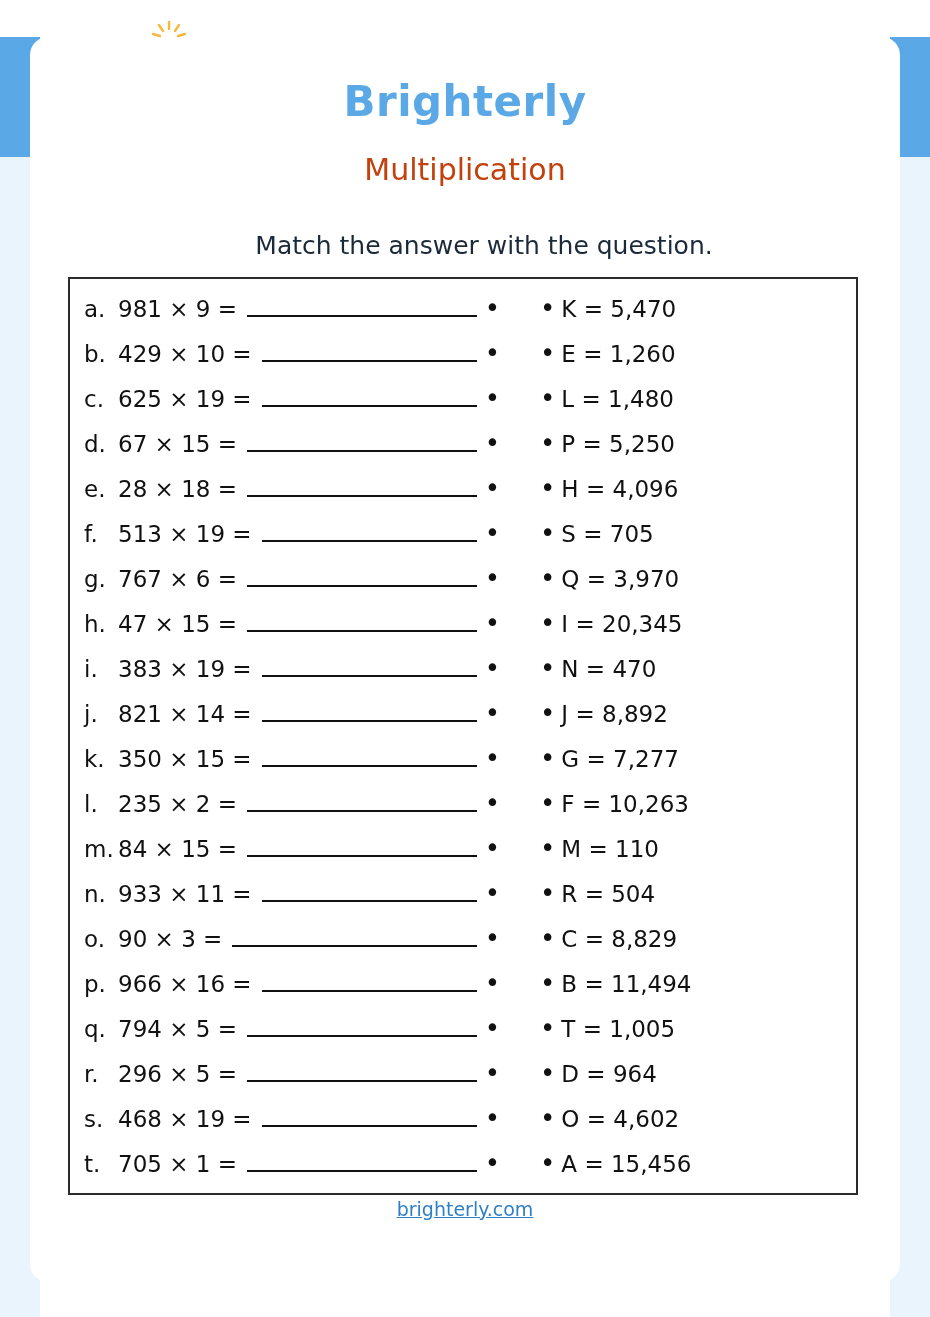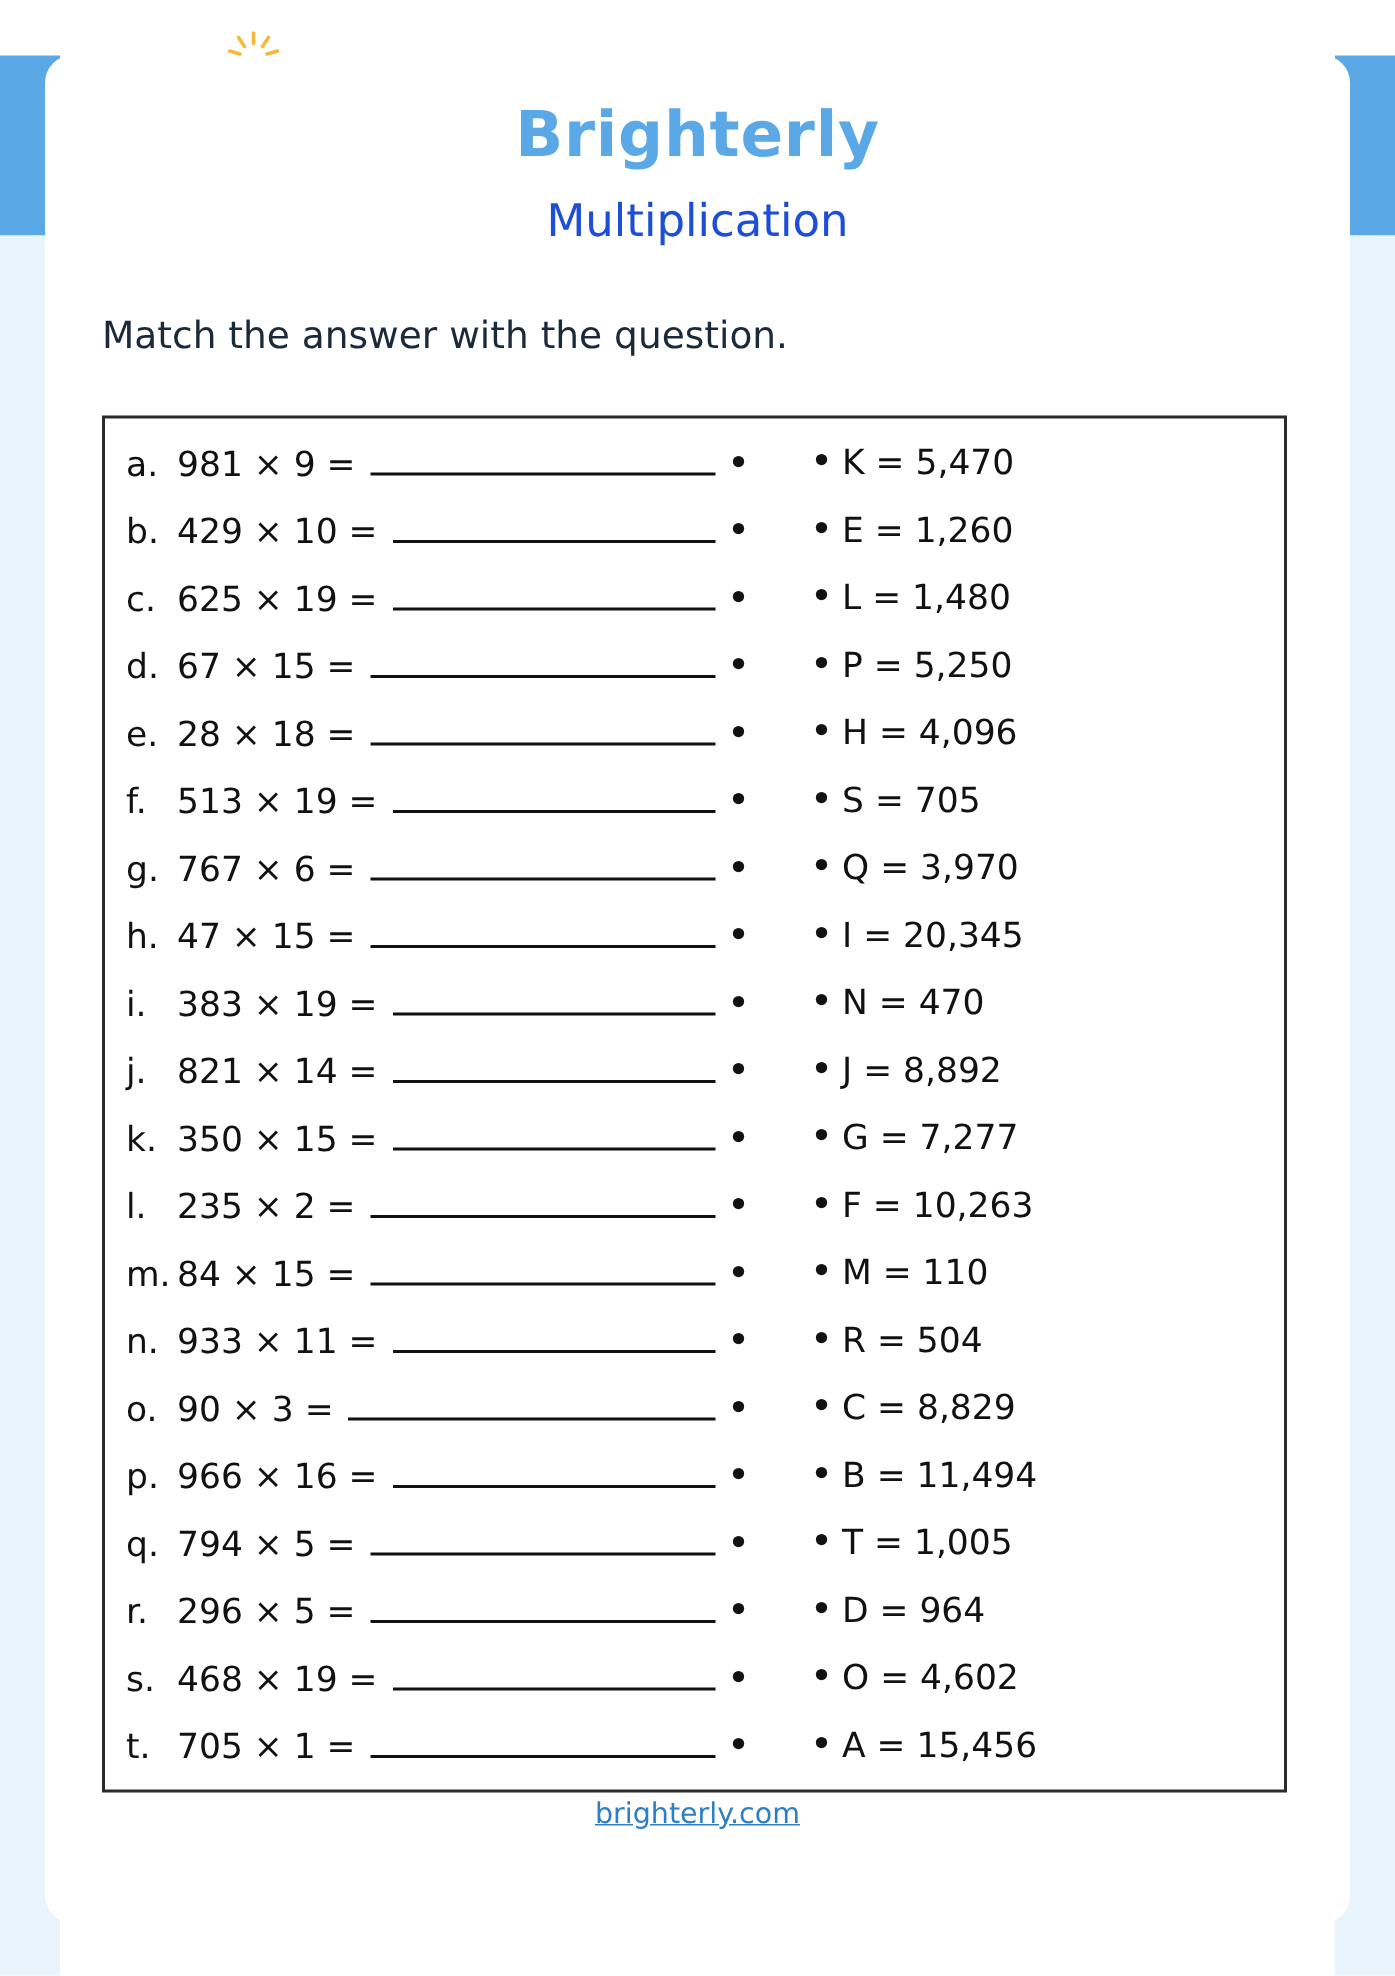--- a/index.html
+++ b/index.html
@@ -60,40 +60,42 @@
     font-family: "DejaVu Sans", sans-serif;
     font-size: 42px;
     font-weight: bold;
     color: #5aa9e6;
     letter-spacing: 0.5px;
     position: relative;
   }
   .brand-word {
     display: inline-block;
     position: relative;
+    margin-top: 12px;
   }
   .sun-icon {
     position: absolute;
     left: 122px;
     top: -16px;
     width: 34px;
     height: 22px;
   }
   .subtitle {
     text-align: center;
-    margin-top: 16px;
+    margin-top: 26px;
     font-size: 30px;
-    color: #1d4ed8;
+    color: #c2410c;
     font-weight: normal;
   }
   .instruction {
     margin: 44px 0 0 38px;
     font-size: 25px;
     color: #1b2a3a;
     font-weight: normal;
+    text-align: center;
   }
   .box {
     position: absolute;
     left: 38px;
     top: 240px;
     width: 790px;
     height: 918px;
     border: 2px solid #2b2b2b;
     box-sizing: border-box;
     display: flex;

